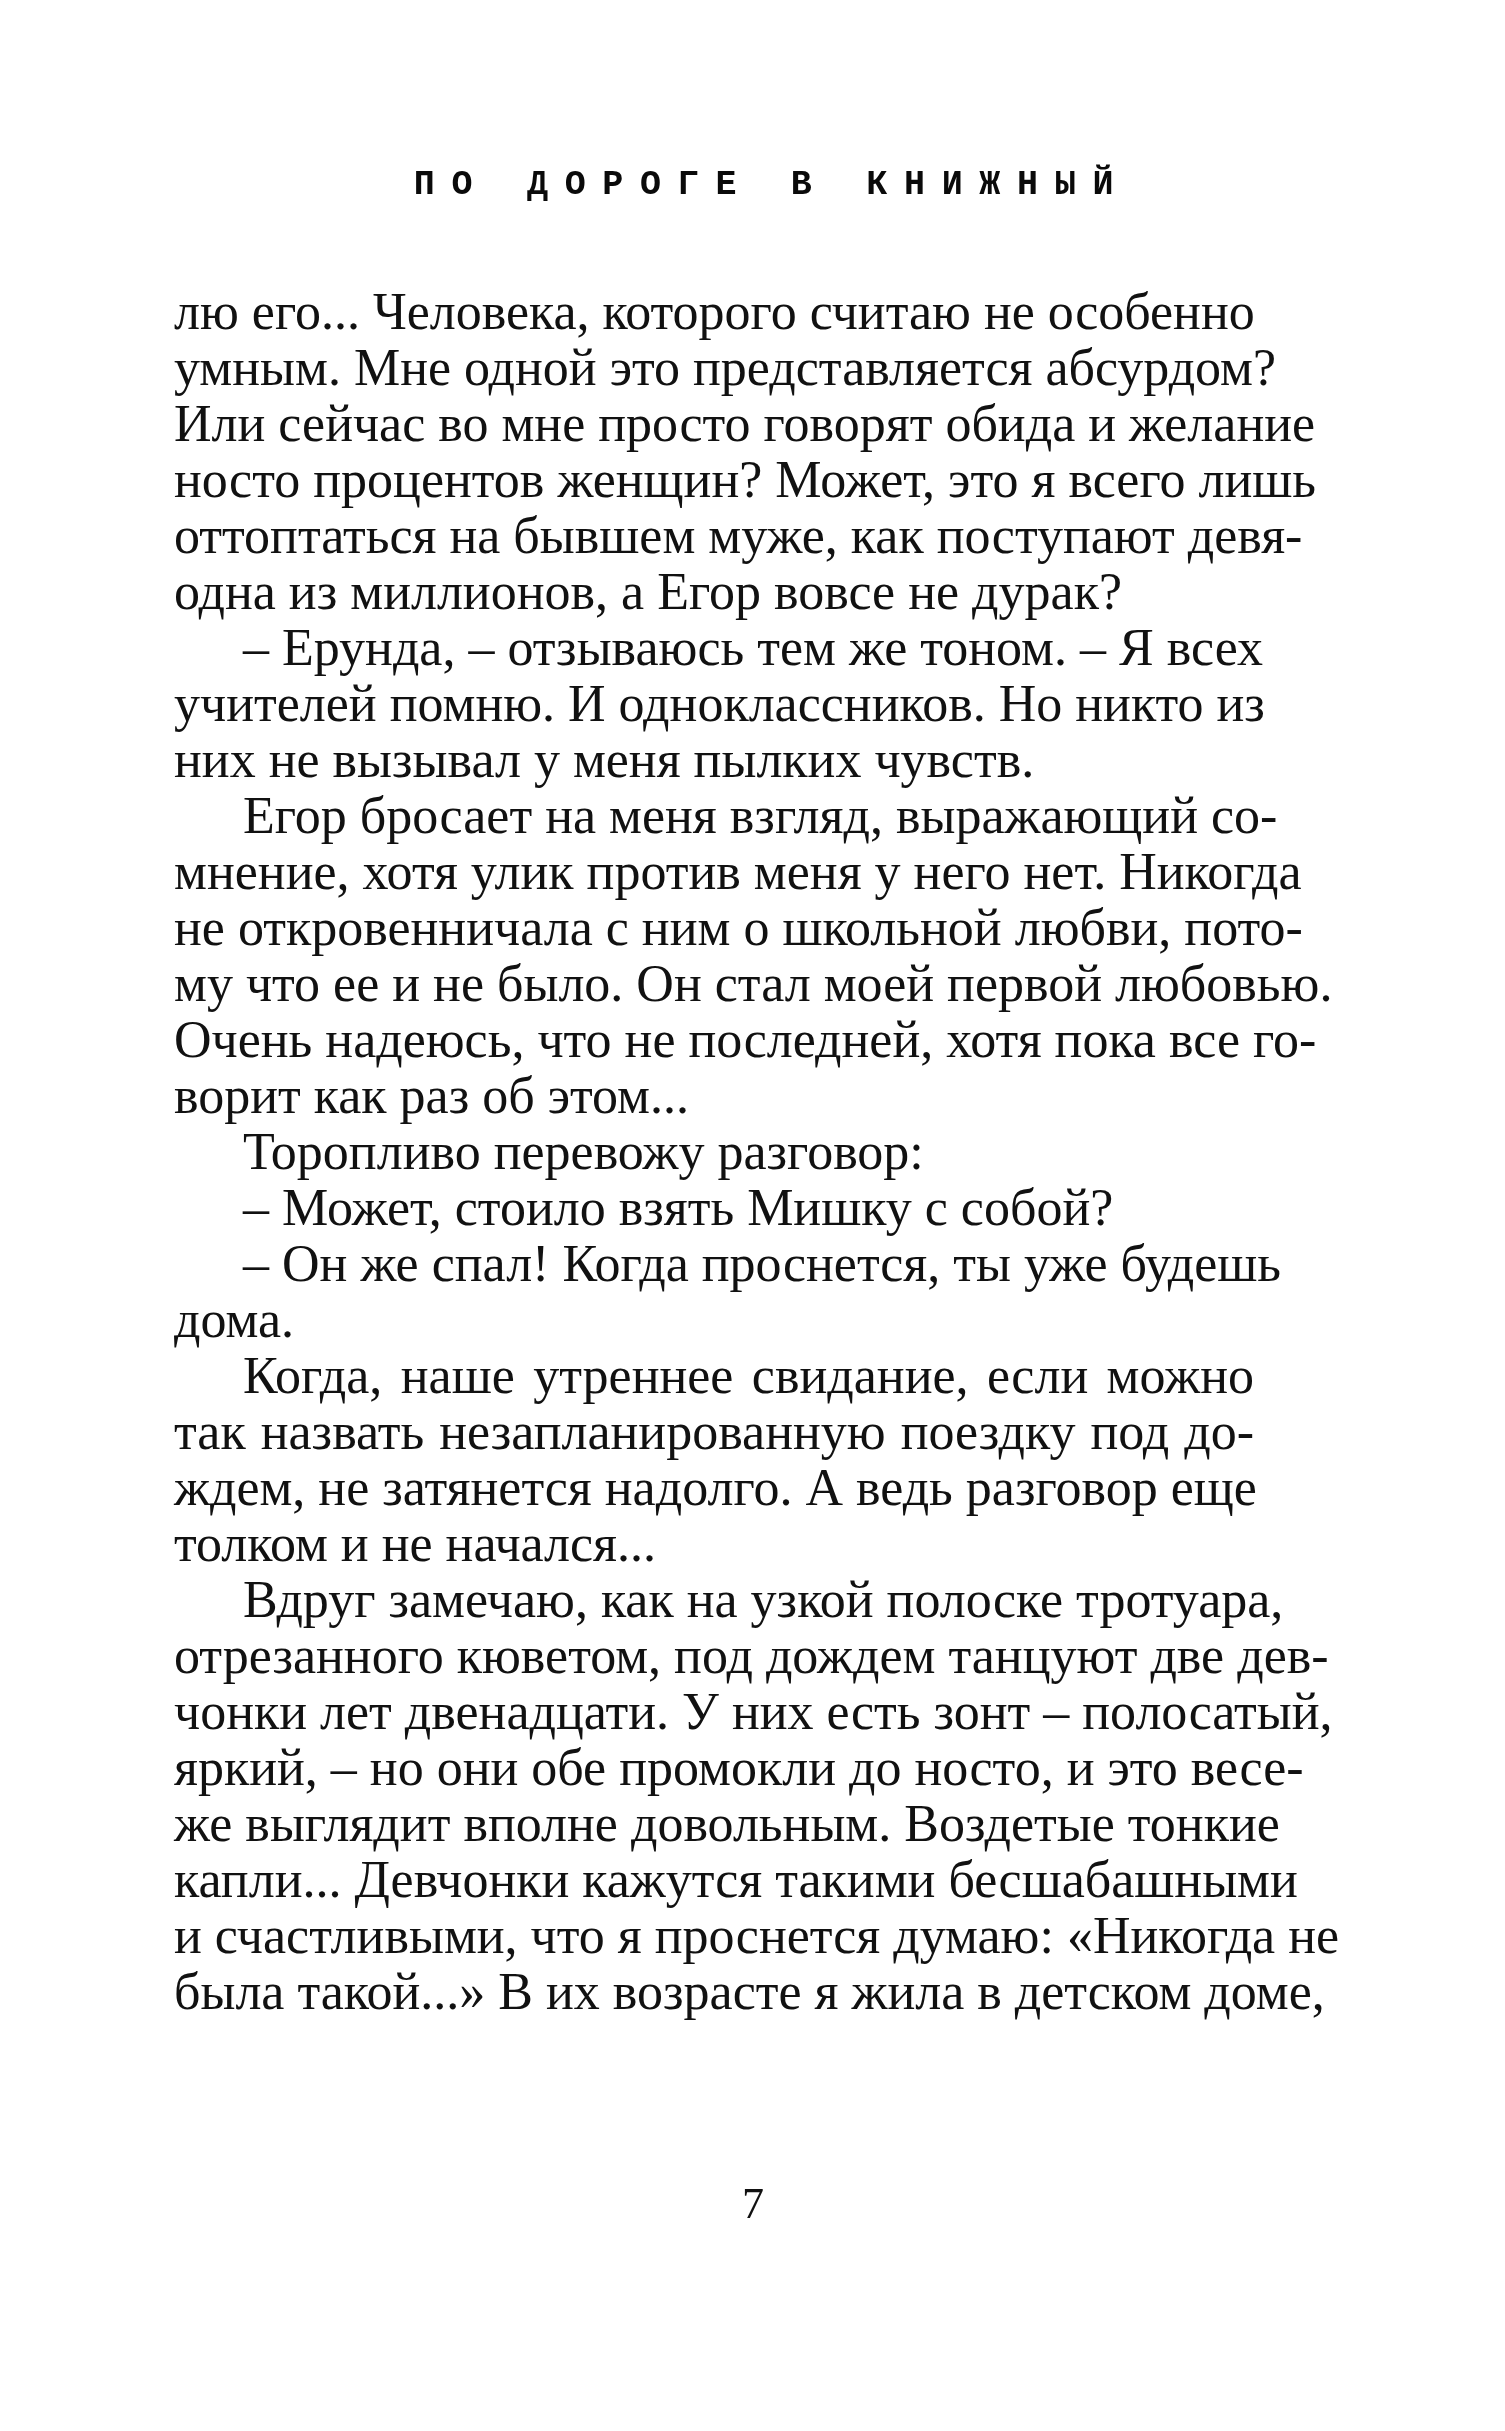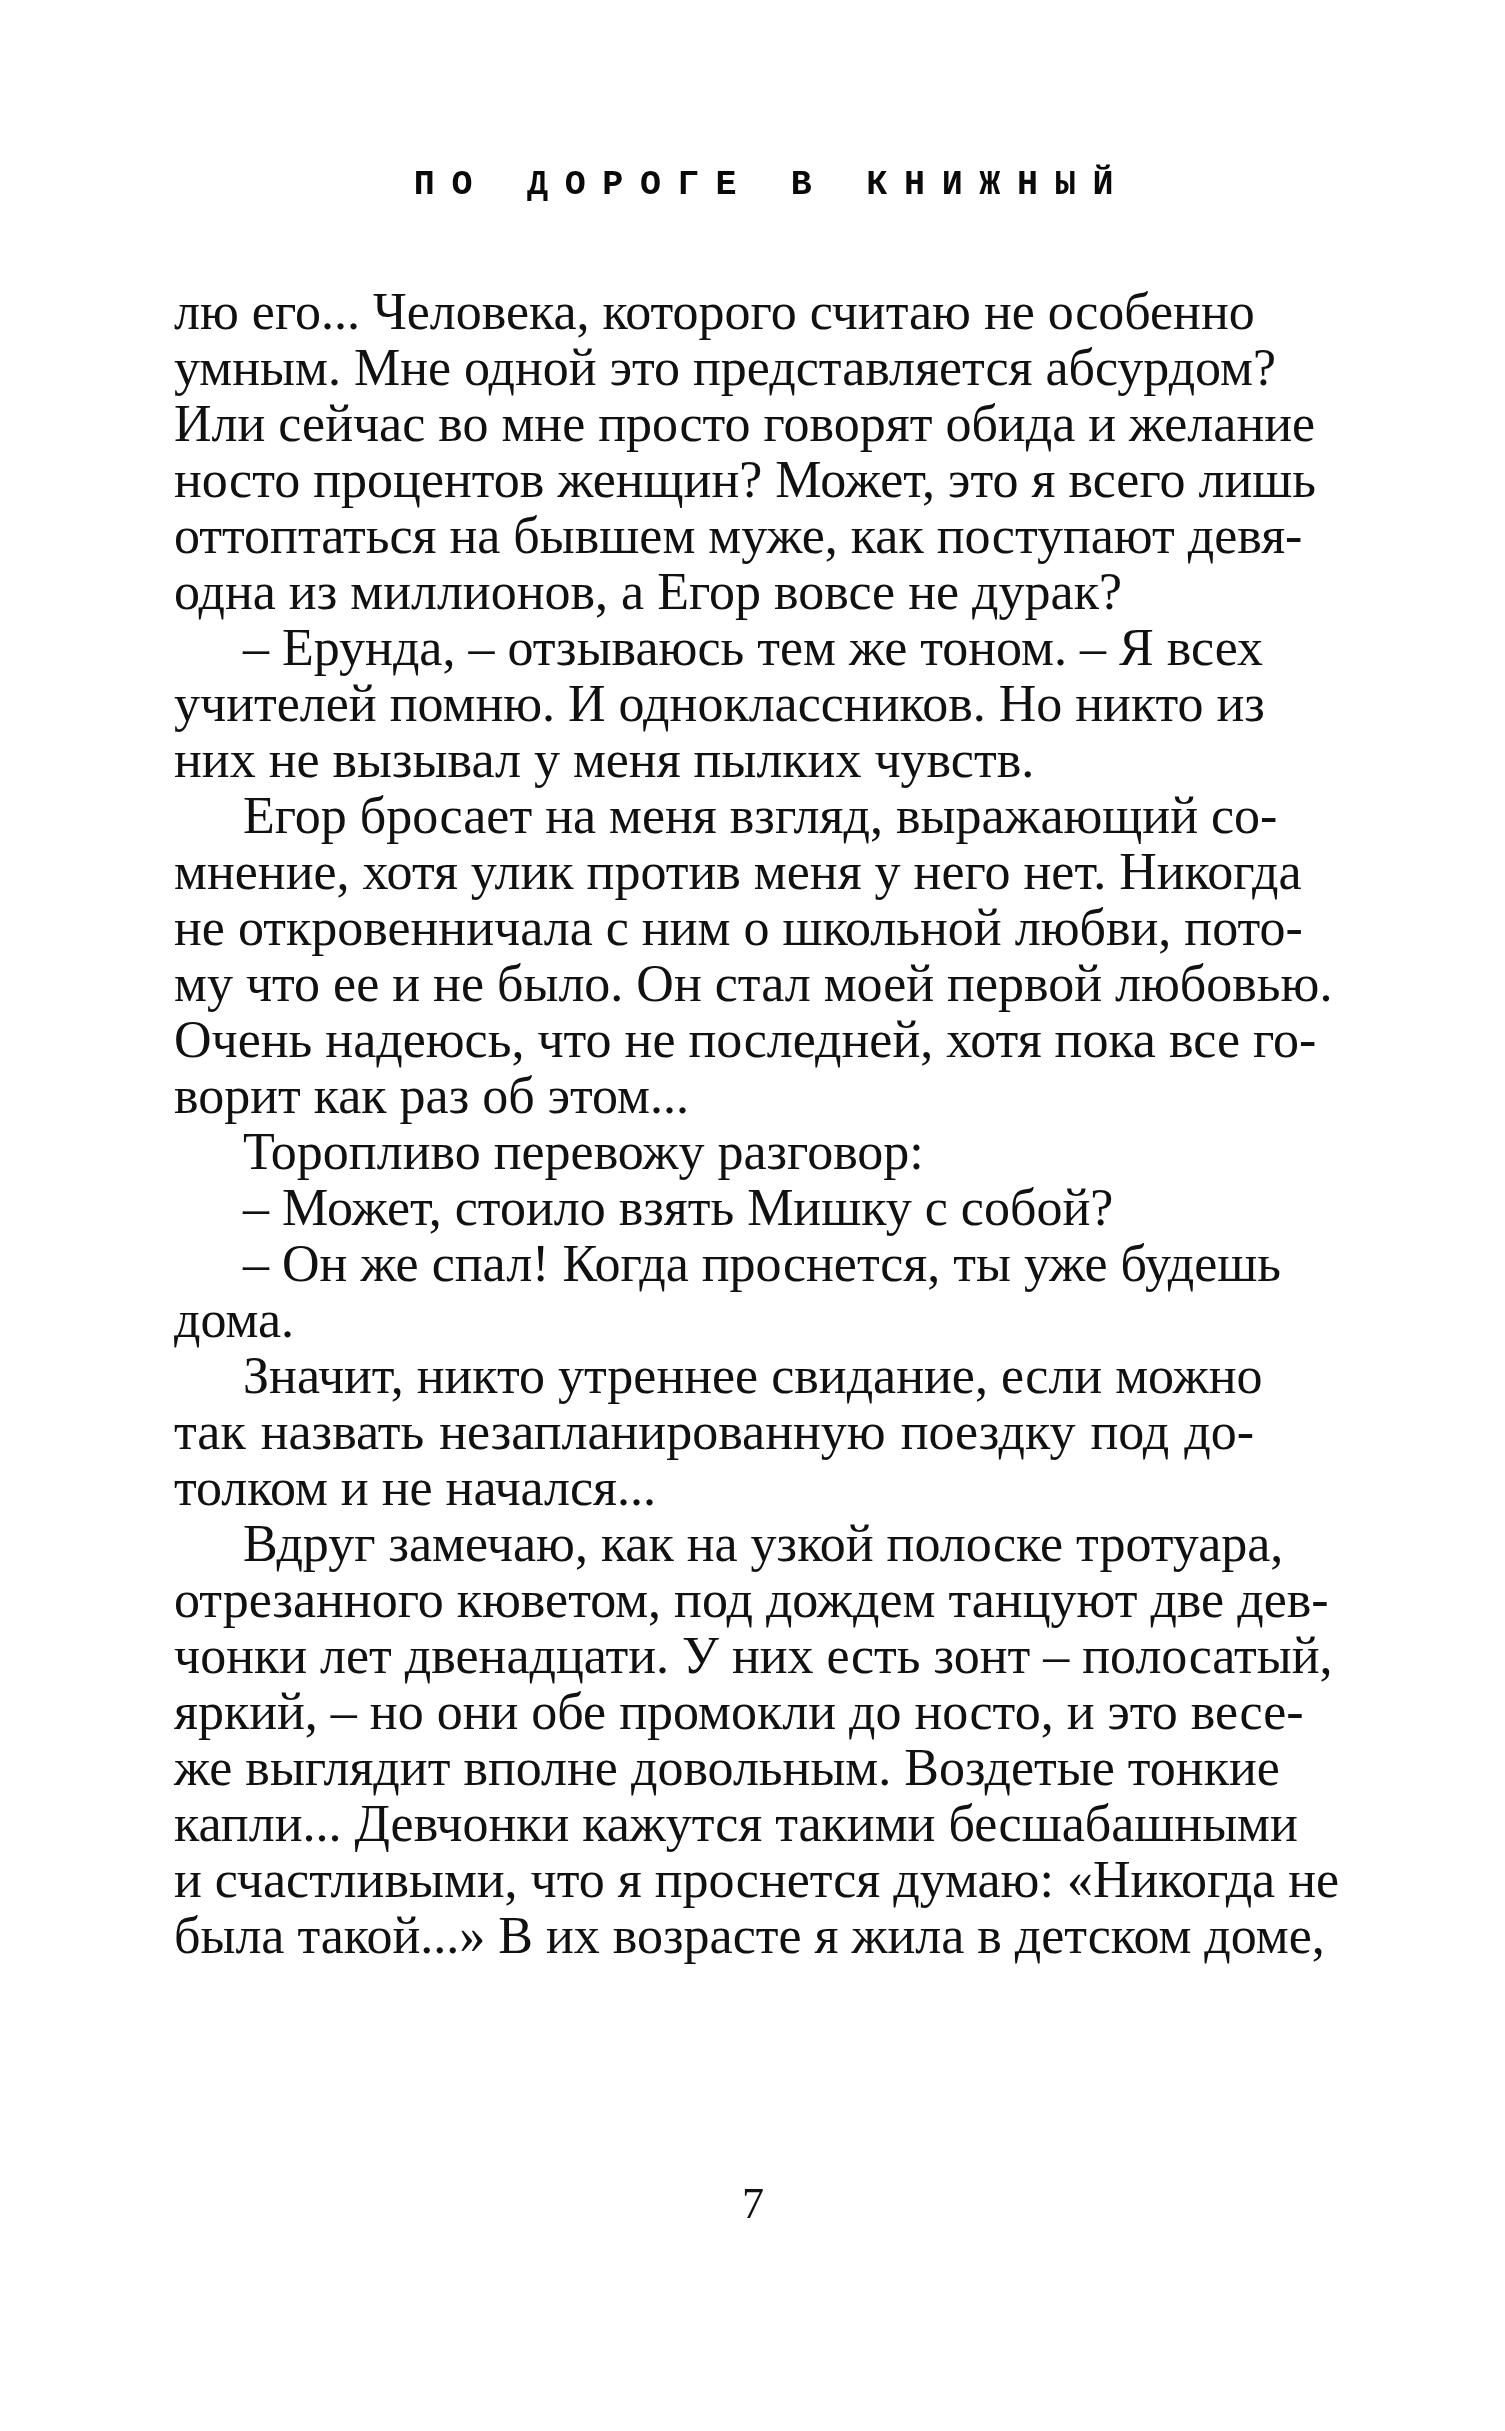--- a/index.html
+++ b/index.html
@@ -79,22 +79,23 @@
     <span class="line indent">Егор бросает на меня взгляд, выражающий со-</span>
     <span class="line">мнение, хотя улик против меня у него нет. Никогда</span>
     <span class="line">не откровенничала с ним о школьной любви, пото-</span>
     <span class="line">му что ее и не было. Он стал моей первой любовью.</span>
     <span class="line">Очень надеюсь, что не последней, хотя пока все го-</span>
     <span class="line last">ворит как раз об этом...</span>
     <span class="line indent last">Торопливо перевожу разговор:</span>
     <span class="line indent last">– Может, стоило взять Мишку с собой?</span>
     <span class="line indent">– Он же спал! Когда проснется, ты уже будешь</span>
     <span class="line last">дома.</span>
-    <span class="line indent">Значит, никто утреннее свидание, если можно</span>
+    <span class="line indent">Когда, наше утреннее свидание, если можно</span>
     <span class="line">так назвать незапланированную поездку под до-</span>
+    <span class="line">ждем, не затянется надолго. А ведь разговор еще</span>
     <span class="line last">толком и не начался...</span>
     <span class="line indent">Вдруг замечаю, как на узкой полоске тротуара,</span>
     <span class="line">отрезанного кюветом, под дождем танцуют две дев-</span>
     <span class="line">чонки лет двенадцати. У них есть зонт – полосатый,</span>
     <span class="line">яркий, – но они обе промокли до носто, и это весе-</span>
     <span class="line">же выглядит вполне довольным. Воздетые тонкие</span>
     <span class="line">капли... Девчонки кажутся такими бесшабашными</span>
     <span class="line">и счастливыми, что я проснется думаю: «Никогда не</span>
     <span class="line">была такой...» В их возрасте я жила в детском доме,</span>
   </div>

